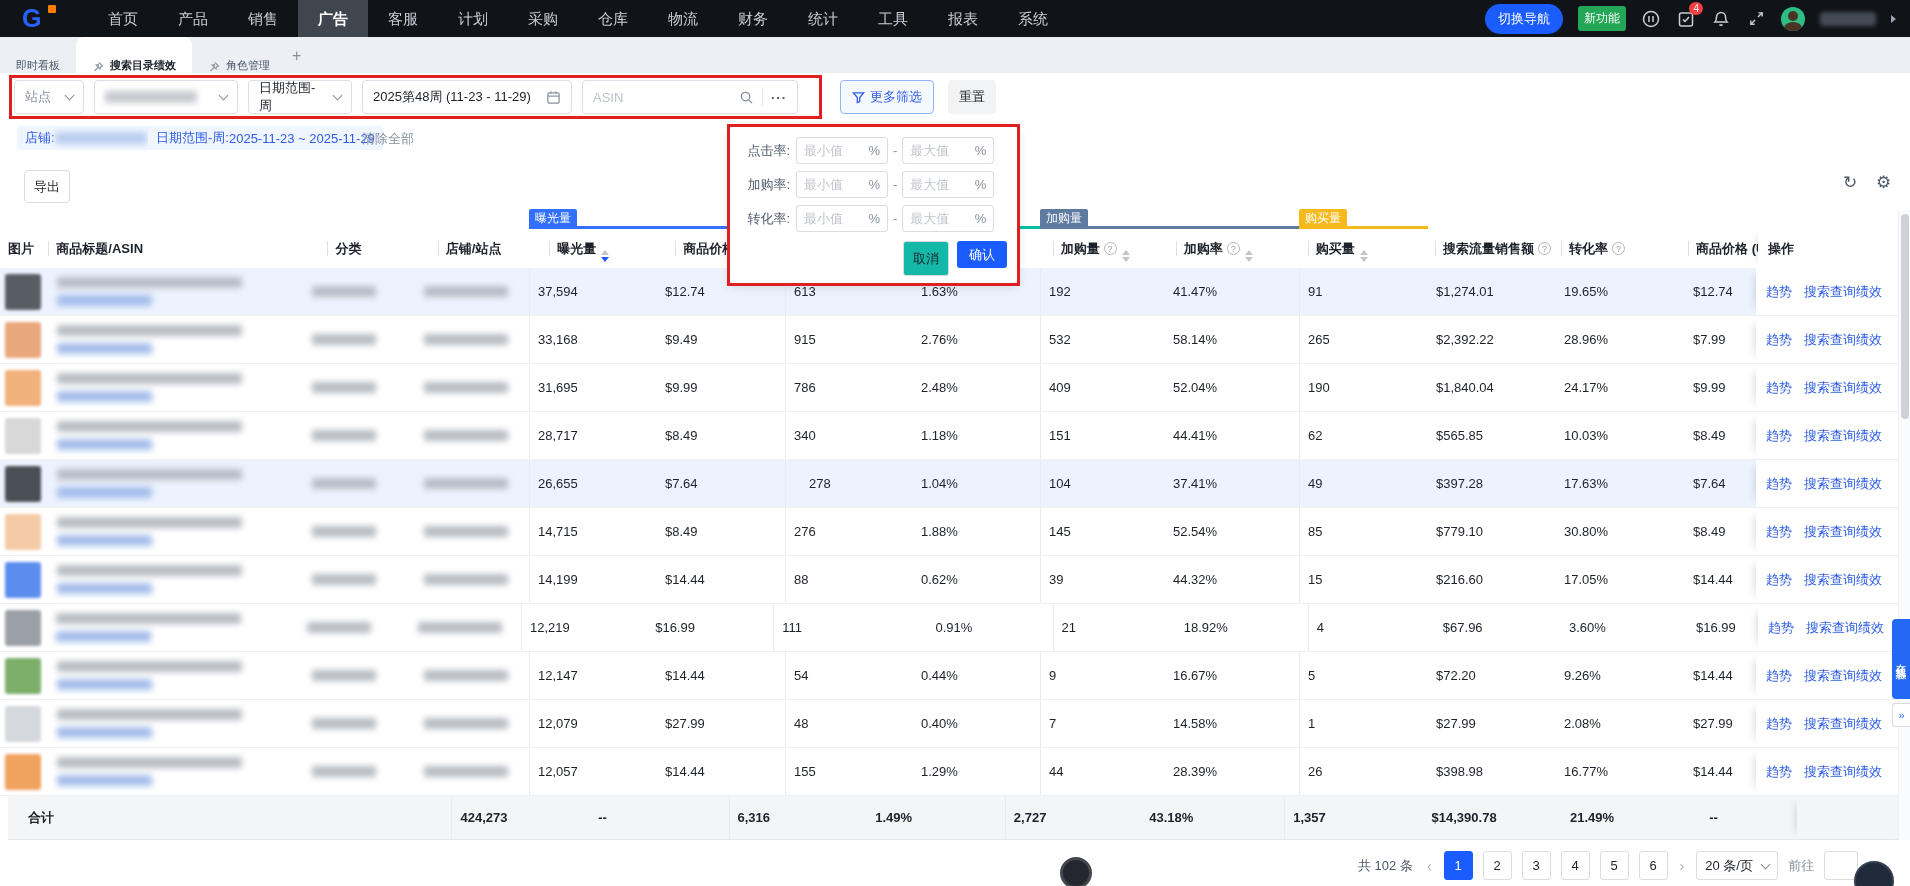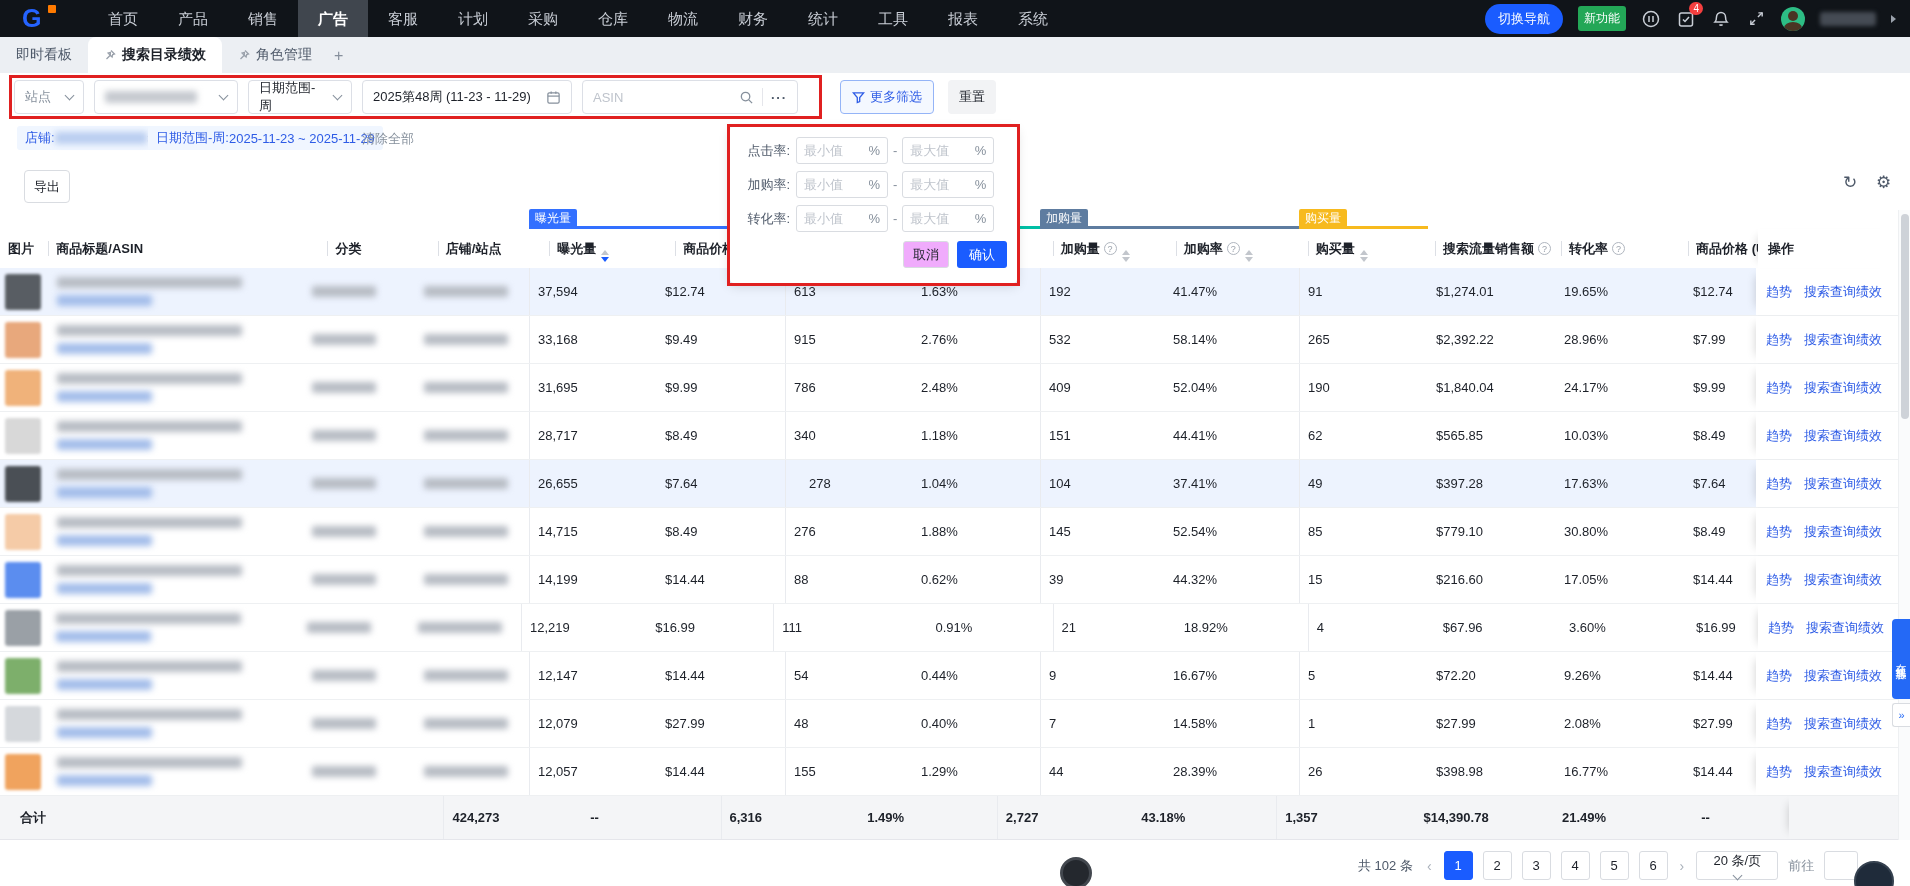--- a/index.html
+++ b/index.html
@@ -20,21 +20,21 @@
   .tn-icon { position:relative; display:inline-flex; width:20px; height:20px; align-items:center; justify-content:center; }
   .red-badge { position:absolute; top:-7px; right:-7px; background:#f53f3f; color:#fff; font-size:10px; font-style:normal; border-radius:8px; padding:1px 4px; line-height:11px; }
   .avatar { width:24px; height:24px; border-radius:50%; background:#2dbd85; position:relative; overflow:hidden; }
   .avatar .head { position:absolute; left:7px; top:4px; width:10px; height:10px; border-radius:50%; background:#4a3524; }
   .avatar .body { position:absolute; left:3px; top:15px; width:18px; height:12px; border-radius:50%; background:#4a3524; }
   .user-blur { width:56px; height:14px; border-radius:3px; background:#454b54; filter:blur(2px); }
   .caret-right { width:0; height:0; border-left:5px solid #9aa1ab; border-top:4px solid transparent; border-bottom:4px solid transparent; }
 
   
   .tabbar { position:absolute; top:37px; left:0; width:1910px; height:36px; background:#eceff3; display:flex; align-items:flex-end; z-index:40; }
-  .page-tab { height:36px; display:flex; align-items:center; gap:6px; padding:0 16px; color:#4e5969; font-size:14px; cursor:pointer; }
+  .page-tab { height:36px; display:flex; align-items:flex-end; gap:6px; padding:0 16px; color:#4e5969; font-size:11px; cursor:pointer; }
   .page-tab.active { background:#fff; border-radius:8px 8px 0 0; color:#1d2129; font-weight:bold; }
   .pin-icon { width:12px; height:12px; }
   .tab-add { color:#868f9c; font-size:16px; margin:0 0 8px 6px; cursor:pointer; }
 
   
   .annotation { position:absolute; border:3px solid #e02020; z-index:60; pointer-events:none; }
   .ann-filter { left:9px; top:75px; width:813px; height:44px; }
   .ctl { position:absolute; top:80px; height:34px; background:#fff; border:1px solid #dcdfe6; border-radius:4px; display:flex; align-items:center; padding:0 10px; color:#86909c; gap:8px; }
   .chev { width:7px; height:7px; border-right:1.5px solid #86909c; border-bottom:1.5px solid #86909c; transform:rotate(45deg); margin-top:-3px; }
   .ctl-site { left:14px; width:70px; justify-content:space-between; }
@@ -79,49 +79,49 @@
   .td { line-height:48px; padding-left:8px; white-space:nowrap; overflow:hidden; }
   .td.gb { border-left:1px solid #e9ebef; }
   .cell-img { display:flex; align-items:center; }
   .thumb { width:36px; height:36px; border-radius:3px; margin-left:5px; filter:blur(1.5px); }
   .cell-title { padding-top:9px; line-height:normal; }
   .b-bar { height:11px; border-radius:2px; background:#b7bcc4; filter:blur(3px); }
   .b-link { height:11px; border-radius:2px; background:#a3bdea; filter:blur(3px); margin-top:7px; }
   .cell-mid { display:flex; align-items:center; }
   .td-actions { width:142px; background:#fff; box-shadow:-8px 0 10px -8px rgba(0,0,0,0.18); display:flex; align-items:center; gap:12px; padding-left:10px; z-index:3; }
   .link { color:#2e5ce6; cursor:pointer; white-space:nowrap; }
-  .total-row { position:absolute; top:796px; left:0; width:1898px; height:44px; display:flex; background:#f4f5f7; font-weight:bold; border-bottom:1px solid #e5e6eb;gap:40px; }
+  .total-row { position:absolute; top:796px; left:8px; width:1898px; height:44px; display:flex; background:#f4f5f7; font-weight:bold; border-bottom:1px solid #e5e6eb;gap:40px; }
   .total-row .td { line-height:44px; }
   .total-label { width:529px; line-height:44px; padding-left:20px; }
   .td-actions.in-total { background:#f4f5f7; }
 
   
   .vscroll { position:absolute; right:0; top:210px; width:12px; height:630px; background:#fafbfc; border-left:1px solid #eef0f2; z-index:6; }
   .vthumb { position:absolute; left:2px; top:4px; width:8px; height:205px; background:#ced2d8; border-radius:4px; }
 
   
   .ann-popup { left:727px; top:124px; width:293px; height:162px; z-index:80; }
   .popup { position:absolute; left:730px; top:127px; width:287px; height:156px; background:#fff; border-radius:4px; box-shadow:0 3px 12px rgba(0,0,0,0.15); z-index:75; padding:10px 10px 8px 4px; }
   .pop-row { display:flex; align-items:center; margin-bottom:7px; }
   .pop-label { width:56px; text-align:right; color:#4e5969; margin-right:6px; }
   .range-input { width:92px; height:27px; border:1px solid #d9dce1; border-radius:3px; display:flex; align-items:center; padding:0 7px; }
   .range-input .ph { flex:1; color:#bfc4cc; }
   .range-input .pct { color:#86909c; }
   .pop-sep { margin:0 5px; color:#86909c; }
   .pop-btns { display:flex; justify-content:flex-end; gap:8px; margin-top:9px; }
-  .btn-cancel { width:46px; height:27px; background:#f0abfc; border:1px solid #d9dce1; border-radius:3px; color:#1d2129; font-size:13px; }
+  .btn-cancel { width:46px; height:35px; background:#14b8a6; border:1px solid #d9dce1; border-radius:3px; color:#1d2129; font-size:13px; }
   .btn-confirm { width:50px; height:27px; background:#1a5cff; border:none; border-radius:3px; color:#fff; font-size:13px; }
 
   
   .pagination { position:absolute; top:851px; left:1358px; display:flex; align-items:center; gap:10px; z-index:20; }
   .pg-total { color:#4e5969; margin-right:2px; }
   .pg-arrow { color:#a9b0ba; font-size:14px; cursor:pointer; padding:0 2px; }
   .pg-num { width:29px; height:29px; border:1px solid #d9dce1; border-radius:3px; background:#fff; text-align:center; line-height:27px; cursor:pointer; color:#1d2129; }
   .pg-num.active { background:#1a5cff; border-color:#1a5cff; color:#fff; }
-  .pg-size { width:82px; height:29px; border:1px solid #d9dce1; border-radius:3px; display:flex; align-items:center; justify-content:space-between; padding:0 8px; color:#1d2129;flex-direction:column; }
+  .pg-size { width:82px; height:29px; border:1px solid #d9dce1; border-radius:3px; display:flex; align-items:center; justify-content:space-between; padding:8px 8px; color:#1d2129; }
   .pg-goto { color:#86909c; }
   .pg-input { width:34px; height:29px; border:1px solid #d9dce1; border-radius:3px; background:#fff; }
 
   
   .svc { position:absolute; right:0; top:619px; width:18px; height:80px; background:#2469f6; border-radius:4px 0 0 4px; color:#fff; font-size:11px; writing-mode:vertical-lr; text-align:center; letter-spacing:2px; line-height:18px; z-index:90; cursor:pointer; }
   .svc-collapse { position:absolute; right:0; top:703px; width:18px; height:24px; background:#fff; border:1px solid #d9dce1; border-right:none; border-radius:3px 0 0 3px; color:#2469f6; text-align:center; line-height:22px; font-size:11px; z-index:90; cursor:pointer; }
   .float-circle-1 { position:absolute; left:1060px; top:857px; width:32px; height:32px; border-radius:50%; background:#24282e; border:3px solid #43484f; z-index:90; }
   .float-circle-2 { position:absolute; left:1854px; top:861px; width:40px; height:40px; border-radius:50%; background:#1f2b3a; border:2px solid #35414f; z-index:90; }
 
   svg { display:block; }

